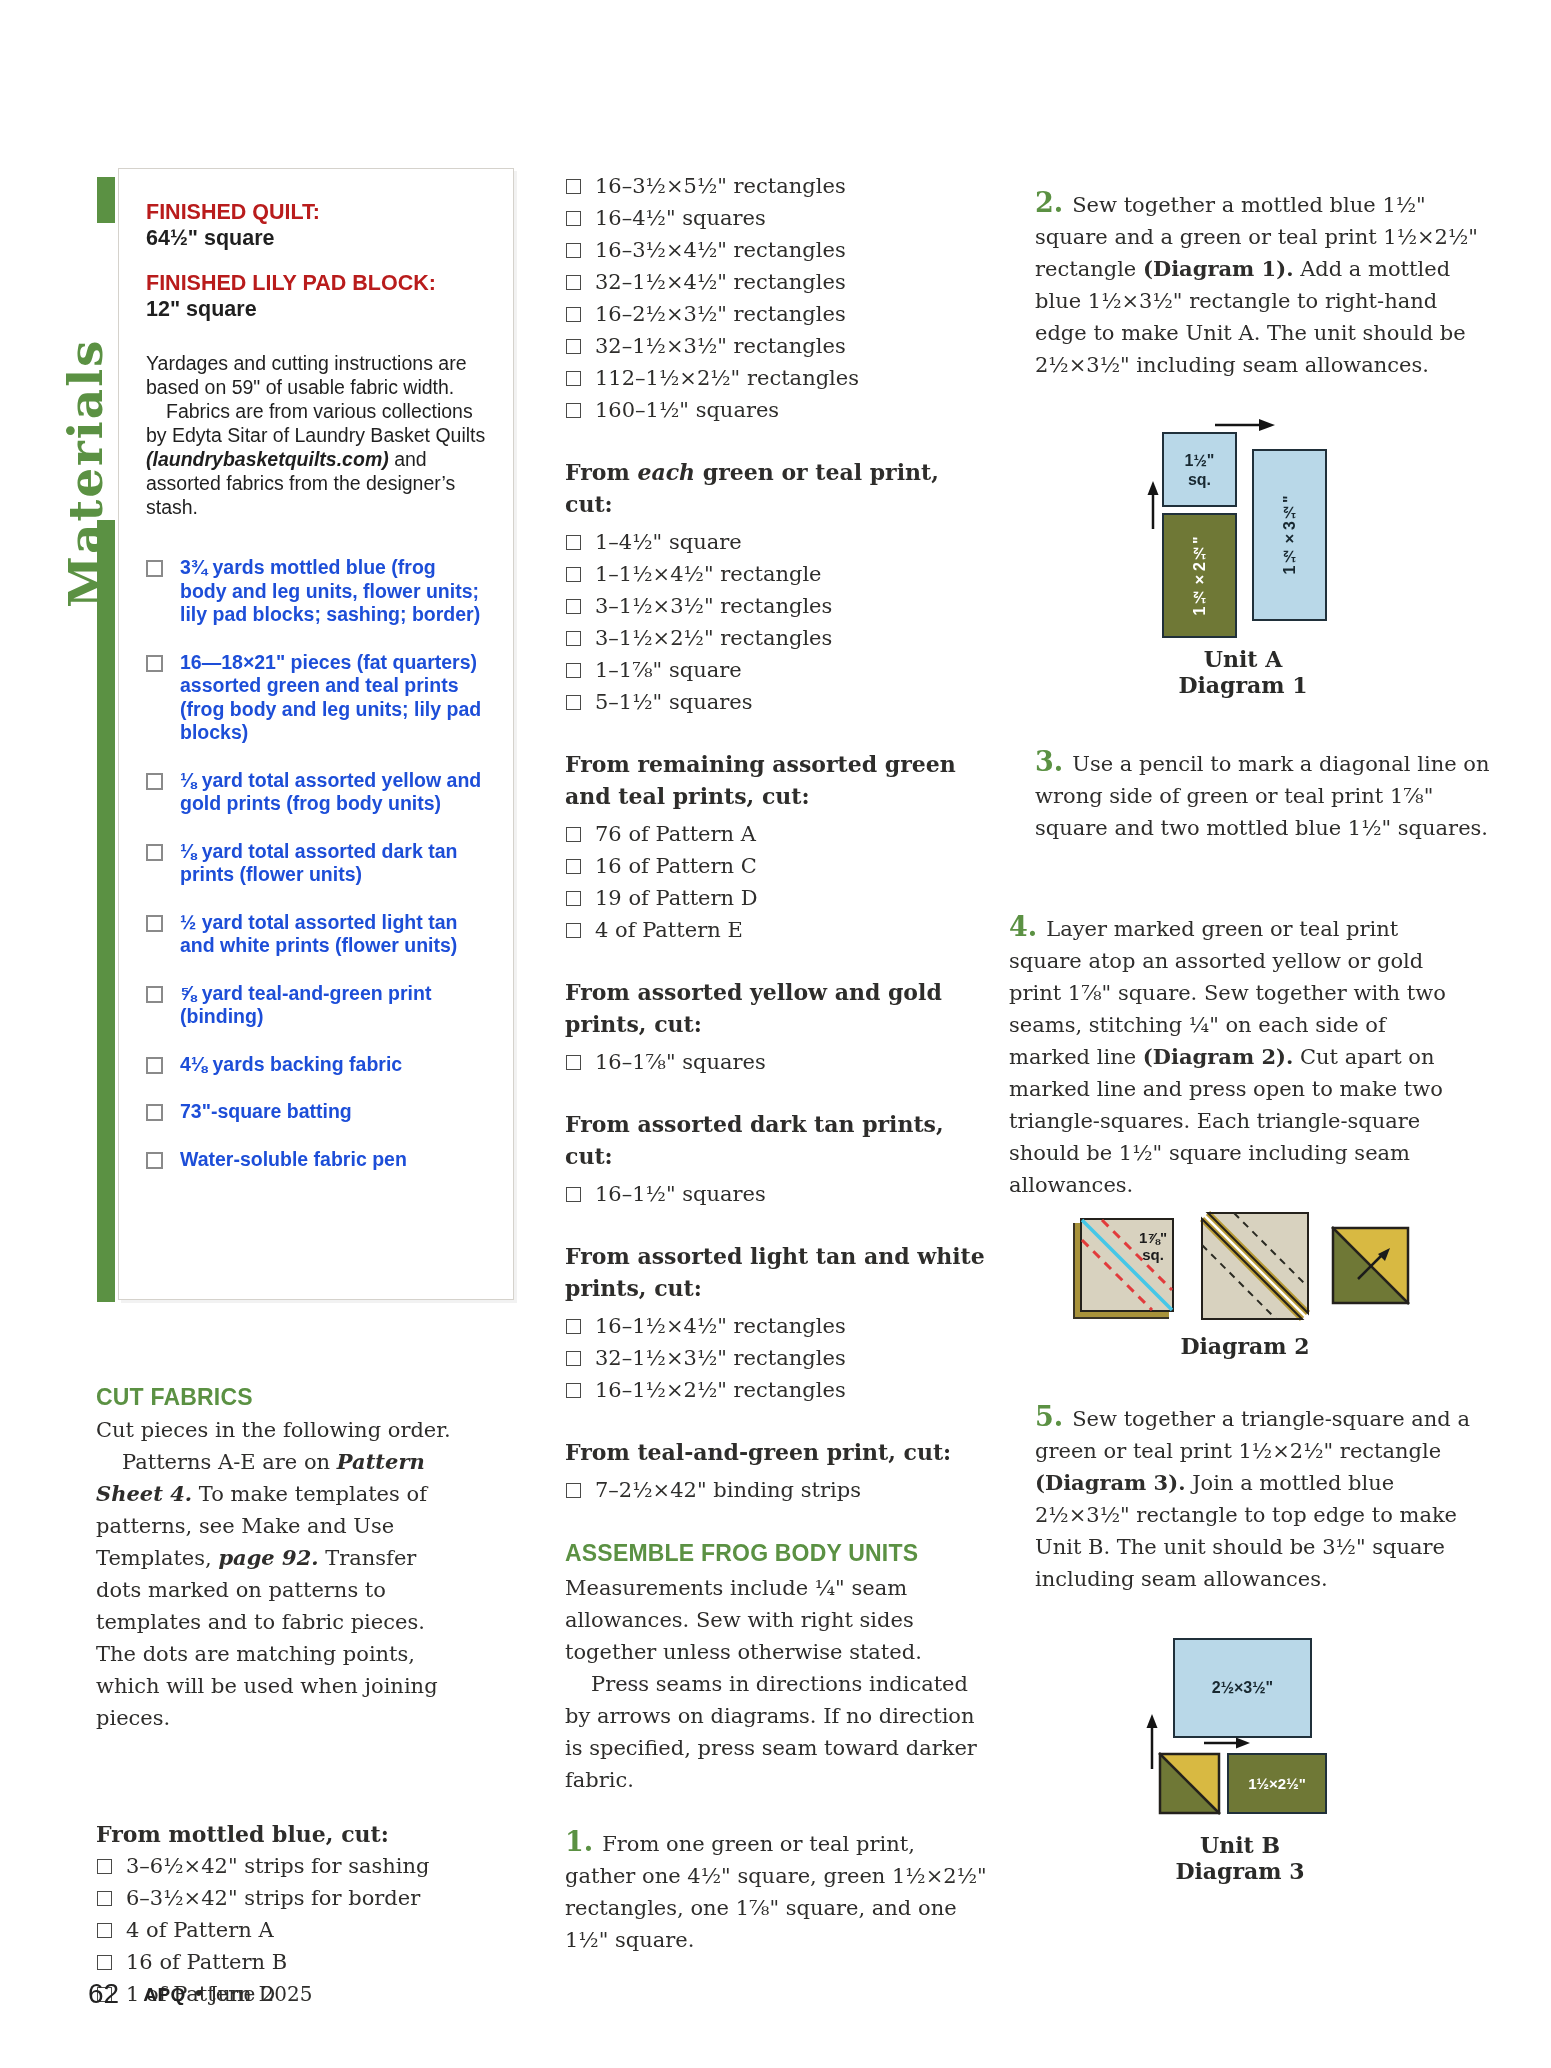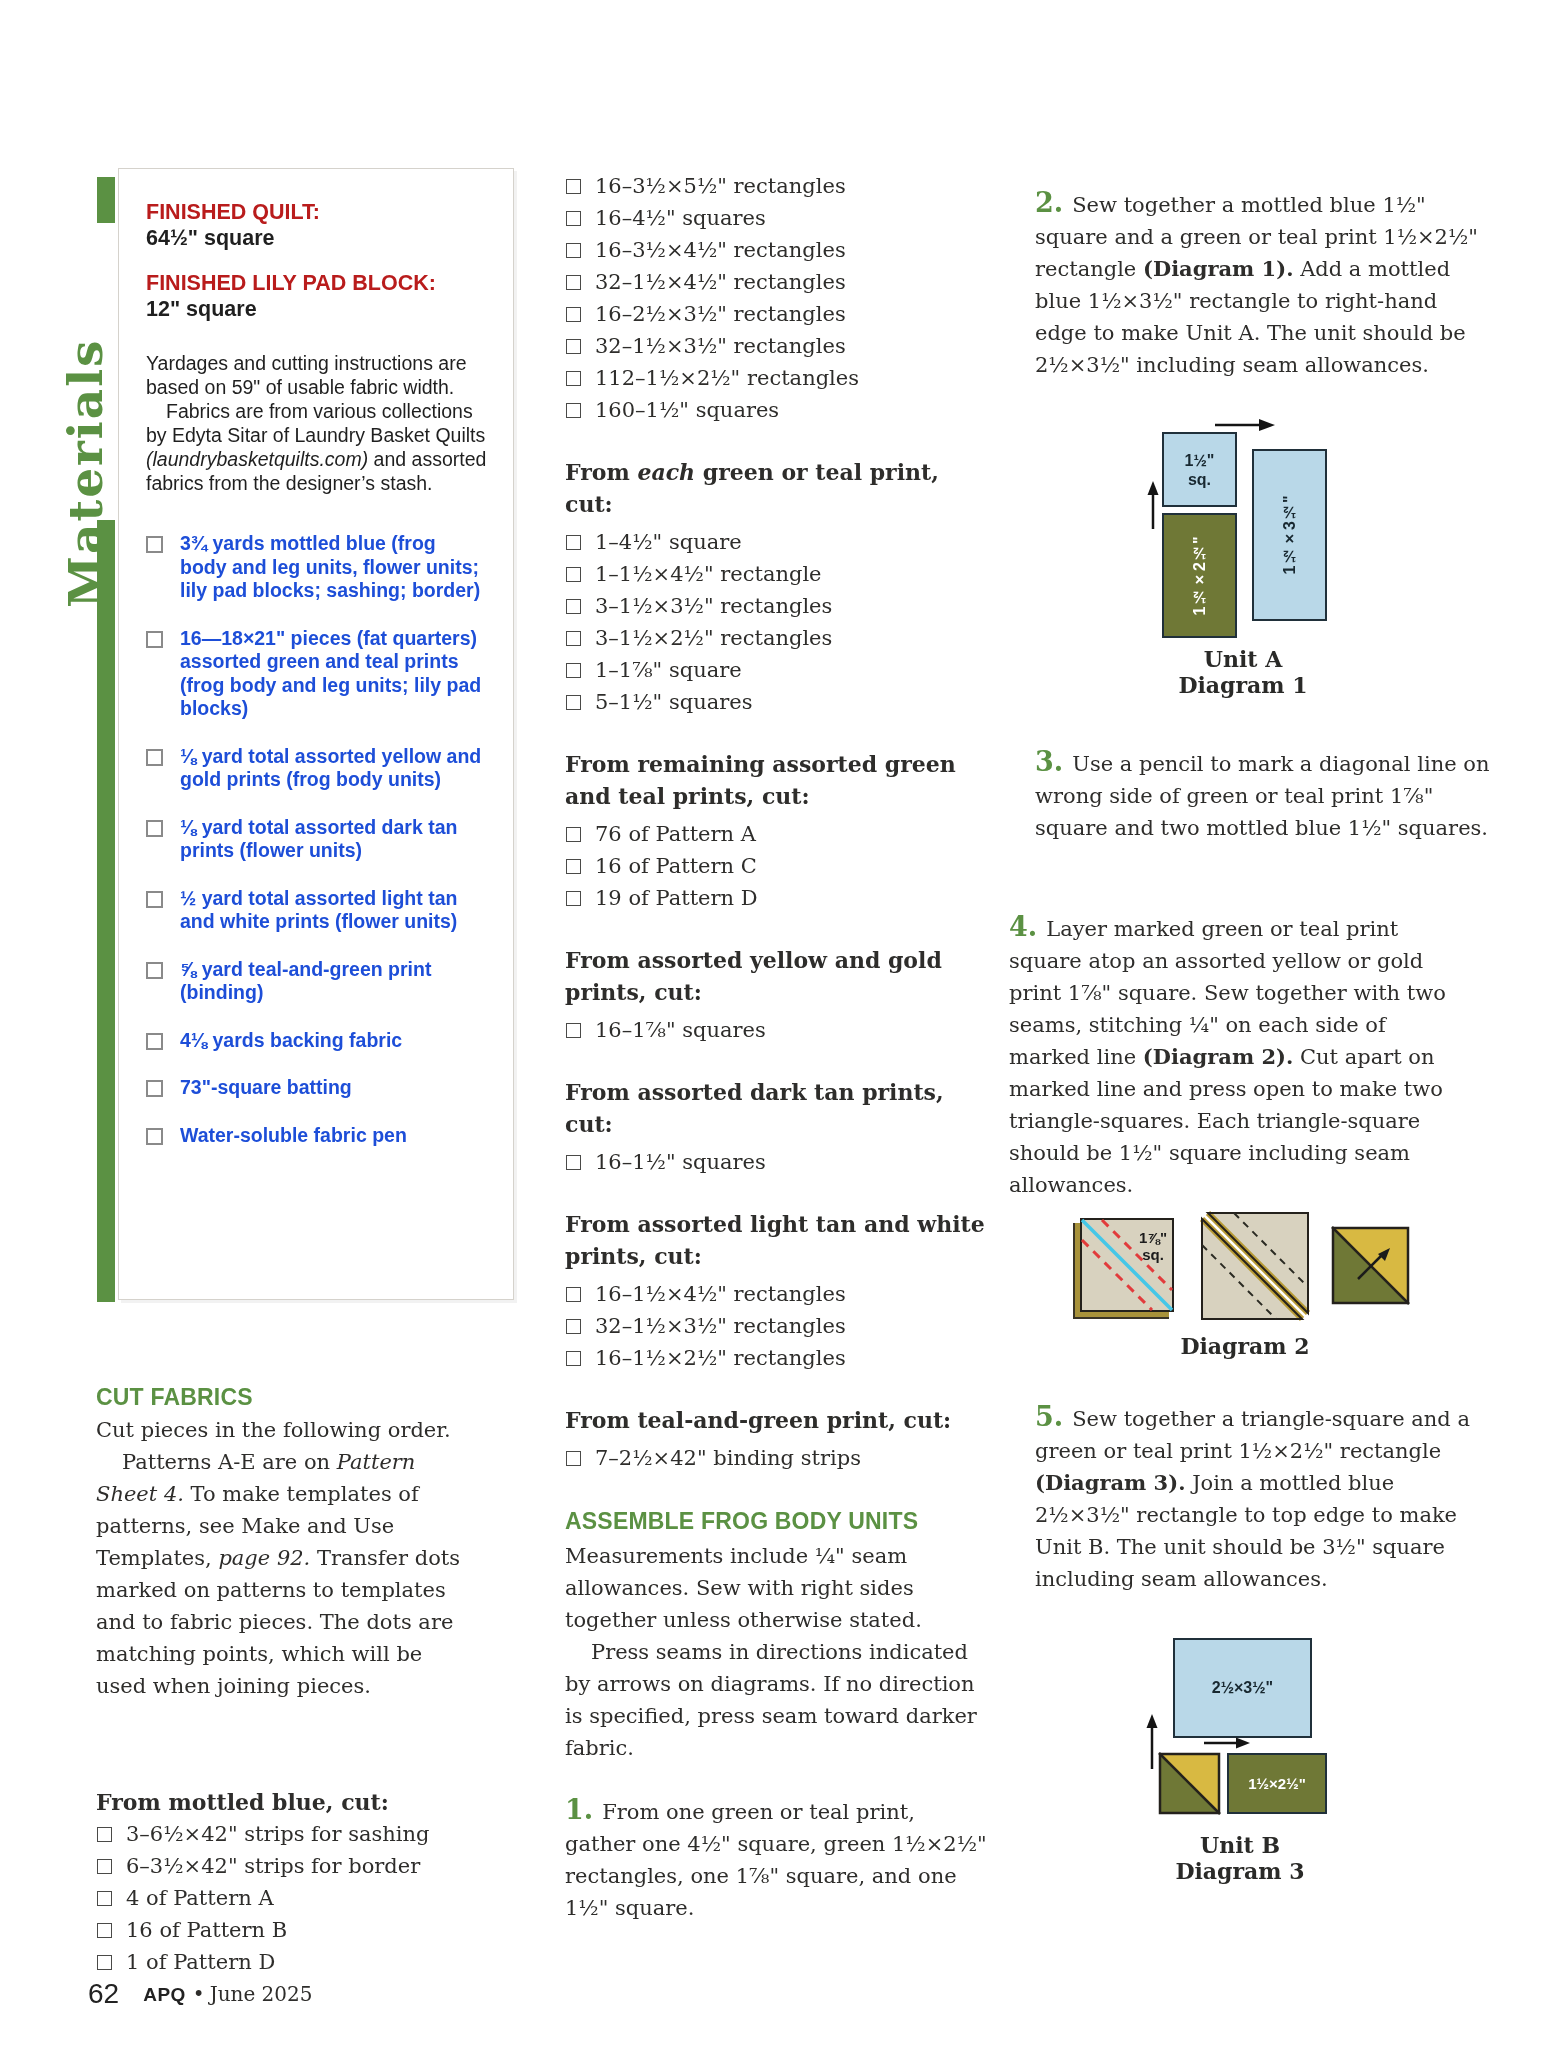--- a/index.html
+++ b/index.html
@@ -29,21 +29,21 @@
   
   .serif-list .check-item{position:relative;padding-left:30px;font-size:21px;line-height:32px;color:#2e2d2b;}
   .serif-list .cb{position:absolute;left:1px;top:9px;width:13px;height:13px;border:1.5px solid #4a4a48;background:#fff;}
 
   .gh{font-family:"Liberation Sans",sans-serif;font-weight:bold;font-size:23px;line-height:26px;
       color:#5b9143;margin:0 0 4px 0;letter-spacing:0.2px;}
   .serif-p{font-size:21px;line-height:32px;margin:0;}
   .serif-p.ind{text-indent:26px;}
   .subhead{font-weight:bold;font-size:22px;line-height:32px;margin:0;}
   .seg-n{font-style:normal;font-weight:inherit;}
-  .seg-i{font-style:italic;}
+  .seg-i{font-style:italic;font-weight:bold;}
   .seg-b{font-weight:bold;}
   .seg-bi{font-weight:bold;font-style:italic;}
 
   .sec{margin-top:30px;}
   .sec .subhead{margin-bottom:6px;}
 
   .step{font-size:21px;line-height:32px;}
   .stepnum{font-family:"DejaVu Serif",serif;font-weight:bold;font-size:27px;color:#5b9143;padding-right:9px;}
 
   
@@ -142,20 +142,21 @@
           <div class="check-item"><span class="cb"></span><span class="txt">1–1⅞" square</span></div>
           <div class="check-item"><span class="cb"></span><span class="txt">5–1½" squares</span></div>
         </div>
     </div>
     <div class="sec">
       <p class="subhead"><span class="seg-b">From remaining assorted green and teal prints, cut:</span></p>
       <div class="serif-list">
           <div class="check-item"><span class="cb"></span><span class="txt">76 of Pattern A</span></div>
           <div class="check-item"><span class="cb"></span><span class="txt">16 of Pattern C</span></div>
           <div class="check-item"><span class="cb"></span><span class="txt">19 of Pattern D</span></div>
+          <div class="check-item"><span class="cb"></span><span class="txt">4 of Pattern E</span></div>
         </div>
     </div>
     <div class="sec">
       <p class="subhead"><span class="seg-b">From assorted yellow and gold prints, cut:</span></p>
       <div class="serif-list">
           <div class="check-item"><span class="cb"></span><span class="txt">16–1⅞" squares</span></div>
         </div>
     </div>
     <div class="sec">
       <p class="subhead"><span class="seg-b">From assorted dark tan prints, cut:</span></p>

